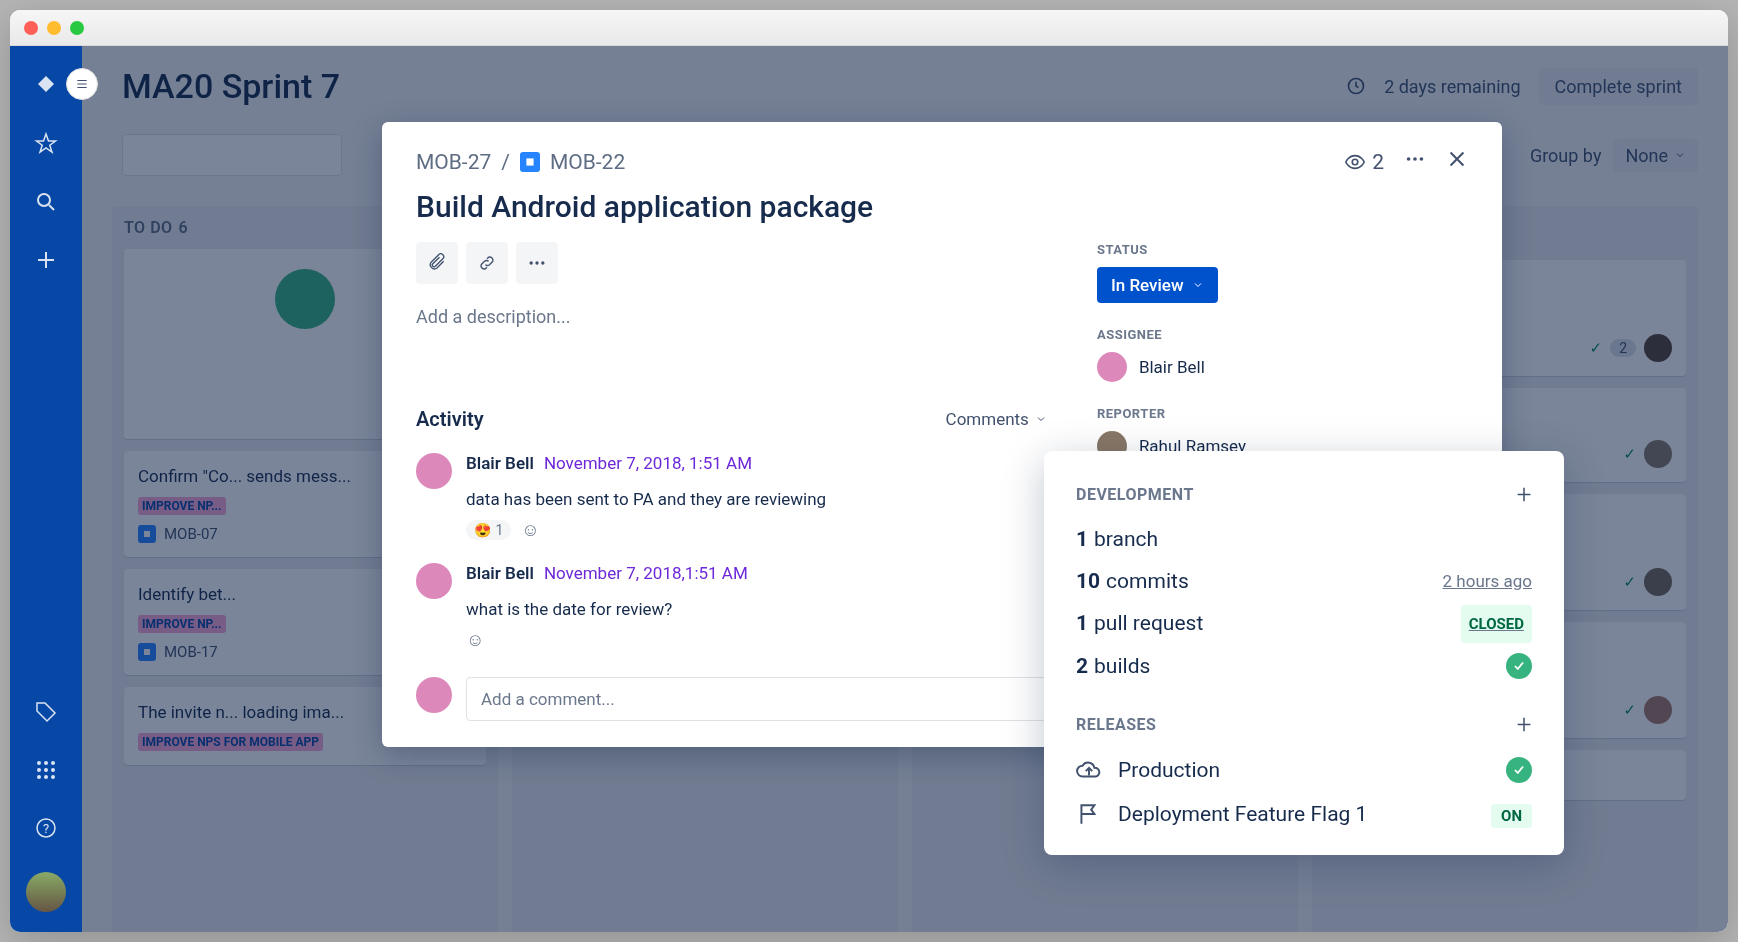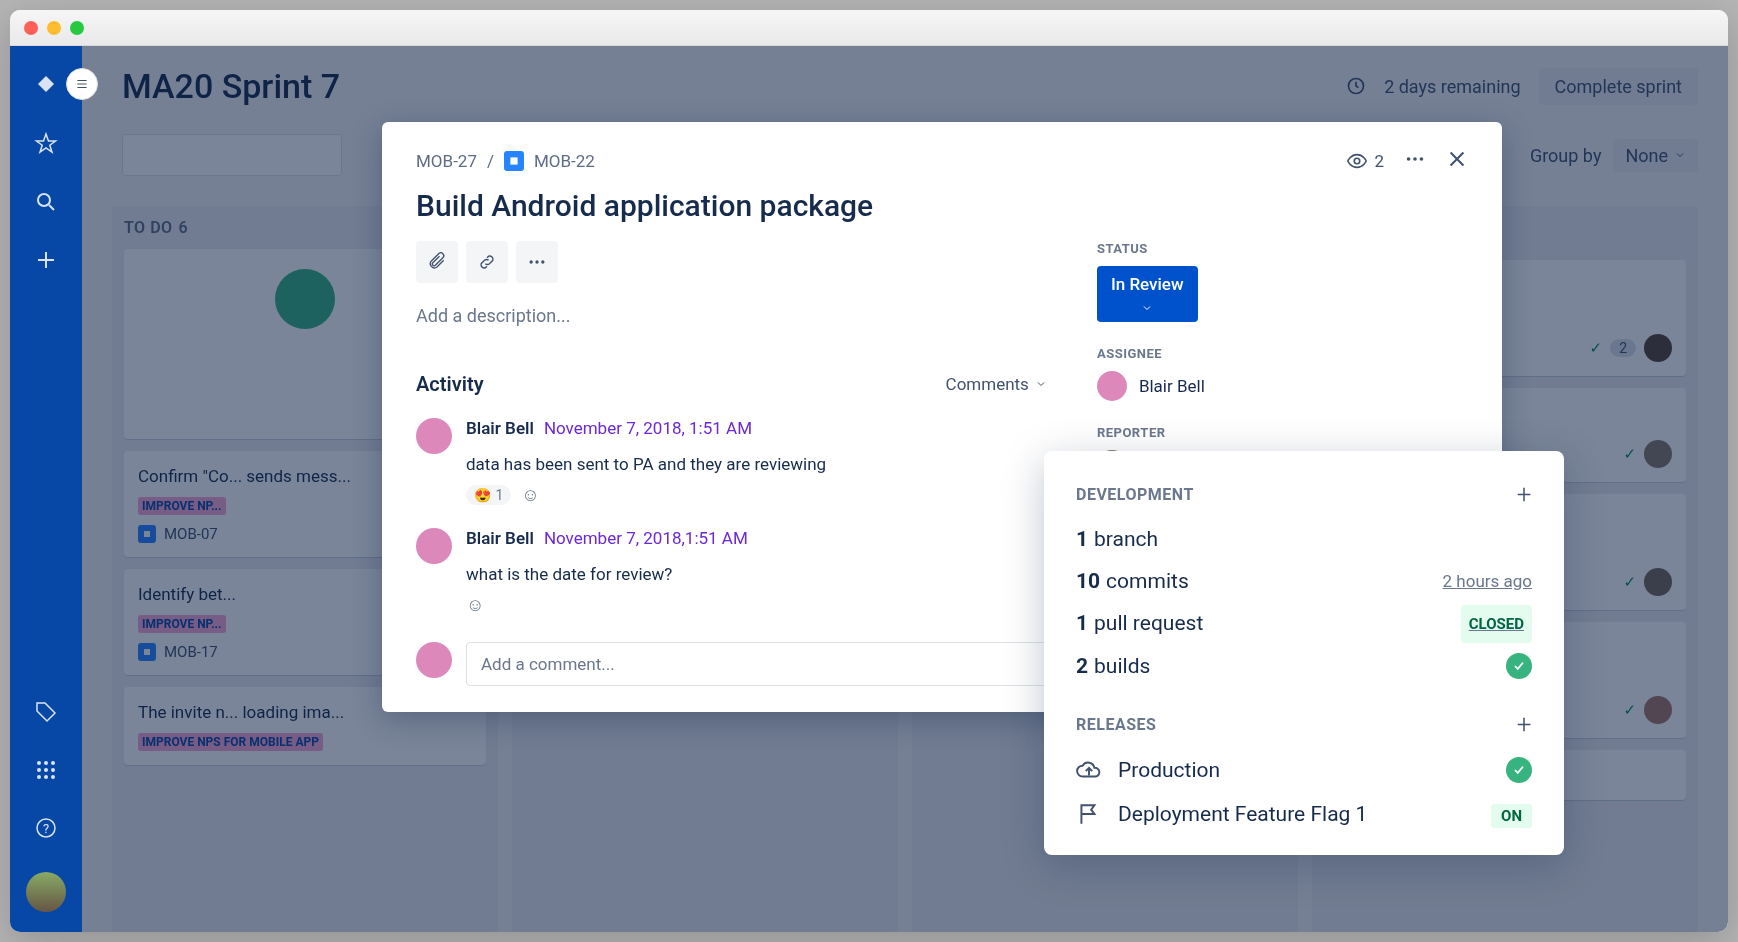--- a/index.html
+++ b/index.html
@@ -44,48 +44,48 @@
 .issue-icon { width:18px; height:18px; border-radius:3px; display:inline-flex; align-items:center; justify-content:center; }
 .issue-story { background:#2684FF; }
 .issue-bug { background:#FF5630; }
 .card-right { margin-left:auto; display:flex; align-items:center; gap:8px;}
 .check { color:#00875A; }
 .pill { background:#dfe1e6; border-radius:10px; padding:1px 9px; font-size:14px; }
 .mini-av { width:28px; height:28px; border-radius:50%; background:#555; }
 
 
 .modal { position:absolute; top:76px; left:300px; width:1120px; background:#fff; border-radius:6px; box-shadow:0 8px 30px rgba(9,30,66,0.3); padding:26px 34px; z-index:5; }
-.m-top { display:flex; align-items:center; color:#5e6c84; font-size:17px; }
+.m-top { display:flex; align-items:center; color:#5e6c84; font-size:21px; }
 .m-top .crumbs { display:flex; align-items:center; gap:10px; }
 .m-top-right { margin-left:auto; display:flex; align-items:center; gap:20px; color:#42526E;}
 .m-top-right .ic { cursor:pointer; }
 .m-title { font-size:30px; font-weight:500; color:#172B4D; margin-top:14px; }
 .m-body { display:flex; gap:50px; margin-top:18px; }
 .m-left { flex:1.7; }
 .m-right { flex:1; }
 .toolbtns { display:flex; gap:8px; }
 .toolbtn { width:42px; height:42px; background:#f4f5f7; border-radius:4px; display:flex; align-items:center; justify-content:center; cursor:pointer; color:#42526E;}
 .desc-ph { color:#6b778c; font-size:18px; margin-top:22px; cursor:text;}
-.act-hdr { display:flex; align-items:center; margin-top:46px;}
+.act-hdr { display:flex; align-items:center; margin-top:80px;}
 .act-hdr h3 { font-size:20px; font-weight:600; color:#172B4D; }
 .act-filter { margin-left:auto; color:#42526E; font-size:17px; display:flex; align-items:center; gap:6px; cursor:pointer;}
 .comment { display:flex; gap:14px; margin-top:22px; }
 .c-av { width:36px; height:36px; border-radius:50%; background:#444; flex-shrink:0;}
 .c-body { flex:1; }
 .c-head { display:flex; gap:10px; font-size:17px; }
 .c-head b { color:#172B4D; font-weight:600;}
 .c-head span { color:#6d28d9; }
 .c-text { color:#172B4D; font-size:17px; margin-top:16px;}
 .c-react { margin-top:10px; display:flex; gap:10px; align-items:center; color:#6b778c;}
 .react-pill { background:#f4f5f7; border-radius:12px; padding:2px 8px; font-size:14px; display:flex; gap:4px; align-items:center;}
 .add-comment { display:flex; gap:14px; margin-top:26px;}
 .ac-input { flex:1; height:44px; border:1px solid #dfe1e6; border-radius:4px; padding:0 14px; color:#6b778c; font-size:17px; display:flex; align-items:center;}
 
 .field-label { font-size:13px; font-weight:700; color:#6b778c; letter-spacing:0.5px; text-transform:uppercase;}
-.status-btn { background:#0052CC; color:#fff; padding:8px 14px; border-radius:4px; display:inline-flex; align-items:center; gap:8px; font-size:17px; font-weight:500; margin-top:10px; cursor:pointer;flex-direction:column;}
+.status-btn { background:#0052CC; color:#fff; padding:8px 14px; border-radius:4px; display:inline-flex; align-items:center; gap:8px; font-size:17px; font-weight:500; margin-top:10px; cursor:pointer;}
 .person { display:flex; align-items:center; gap:12px; margin-top:10px; color:#172B4D; font-size:17px;}
 .person .pav { width:30px; height:30px; border-radius:50%; background:#666; }
 .m-right > div { margin-bottom:24px; }
 
 
 .devpop { position:absolute; top:405px; left:962px; width:520px; background:#fff; border-radius:8px; box-shadow:0 10px 40px rgba(9,30,66,0.25); padding:28px 32px; z-index:10;}
 .dev-sec-hdr { display:flex; align-items:center; font-size:16px; font-weight:700; color:#6b778c; letter-spacing:0.5px;}
 .dev-sec-hdr .plus { margin-left:auto; font-size:26px; color:#42526E; cursor:pointer; font-weight:300;}
 .dev-row { display:flex; align-items:center; font-size:21px; color:#172B4D; margin-top:18px; }
 .dev-row b { font-weight:700; margin-right:6px;}

